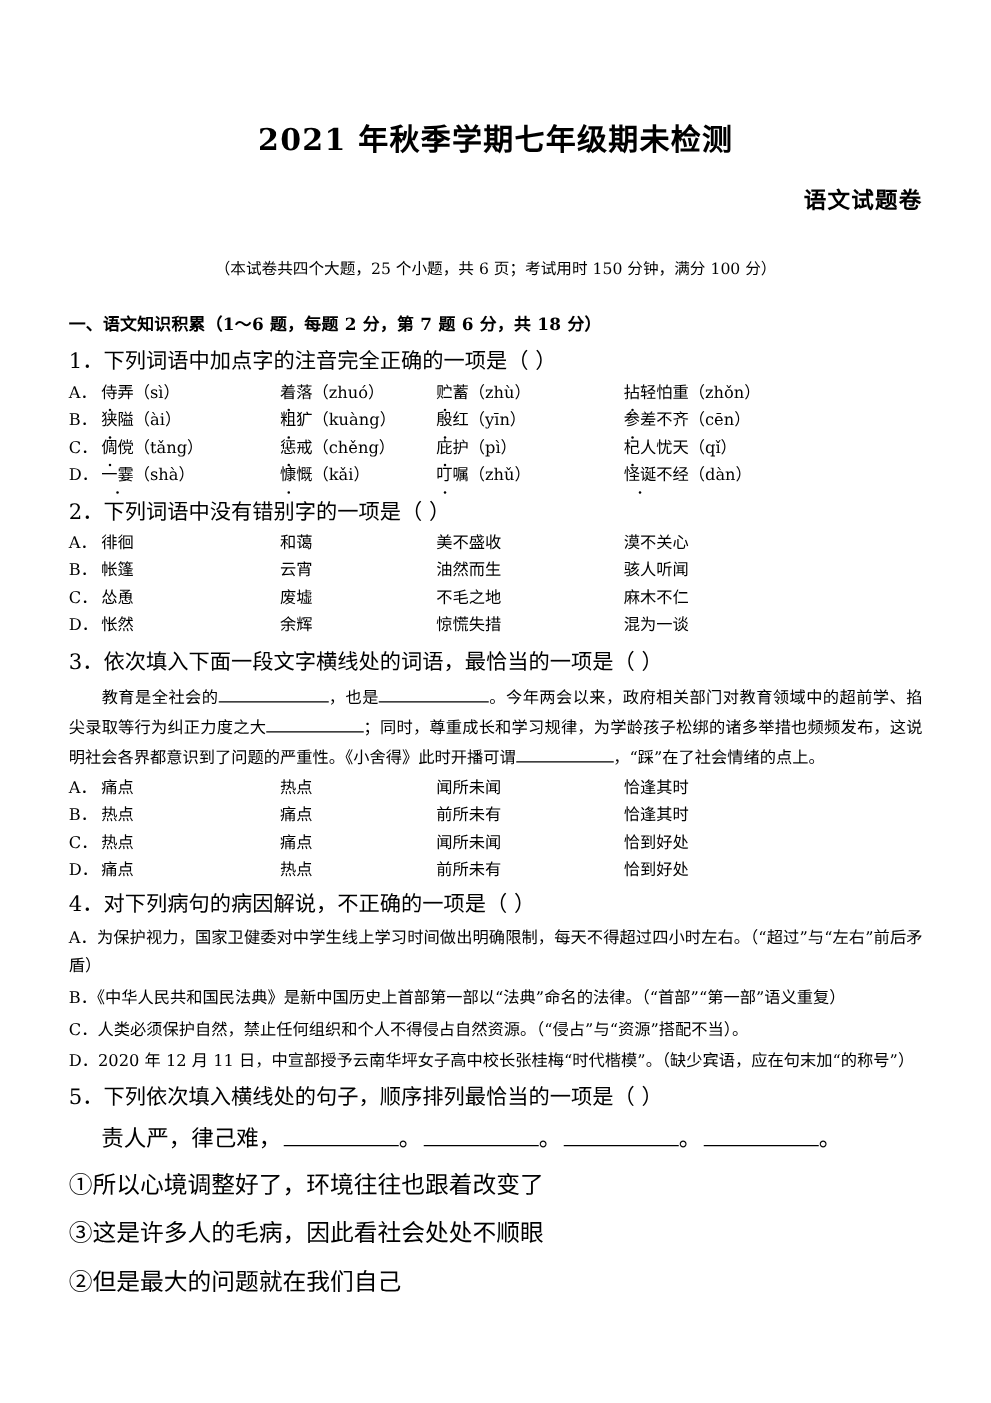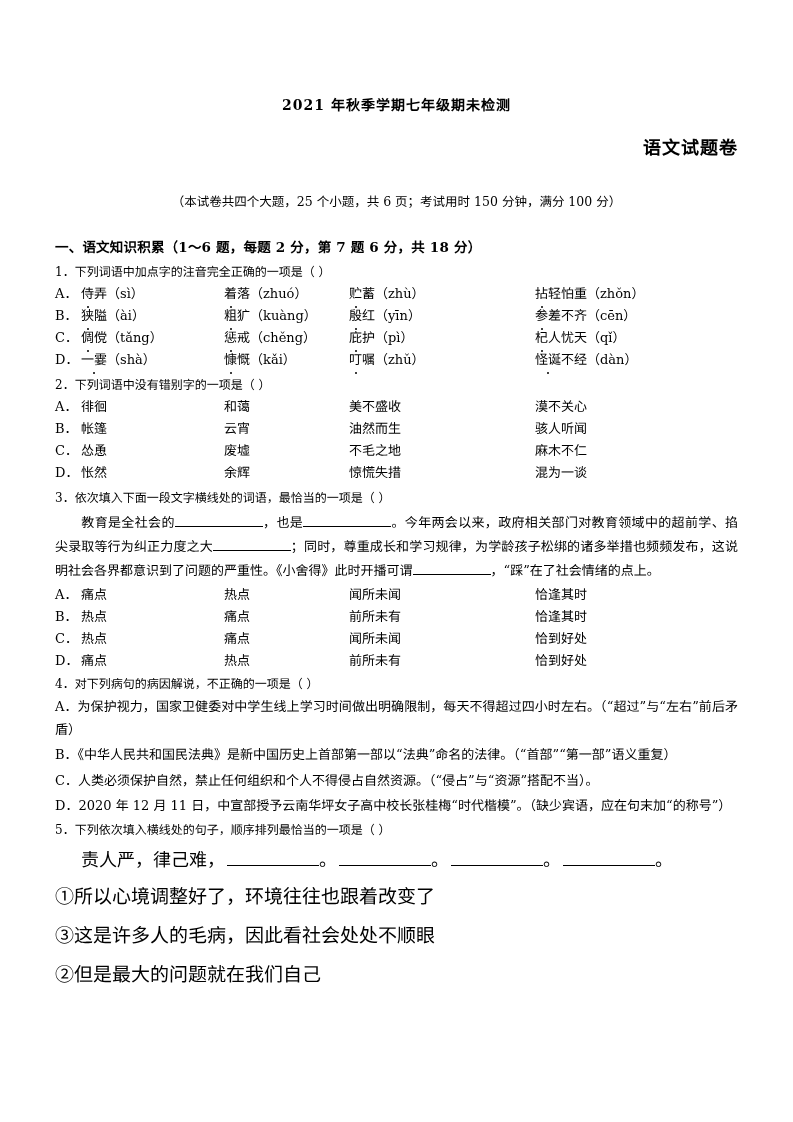--- a/index.html
+++ b/index.html
@@ -21,21 +21,21 @@
     left: 0; top: 0;
     width: 793px;
     height: 1122px;
     box-sizing: border-box;
     padding: 0 55px;
   }
 
   
   .doc-title {
     text-align: center;
-    font-size: 14px;
+    font-size: 24px;
     font-weight: bold;
     letter-spacing: 1px;
     margin: 0;
     padding-top: 96px;
     line-height: 1.3;
   }
   .doc-subtitle {
     text-align: right;
     font-size: 18px;
     font-weight: bold;
@@ -57,21 +57,21 @@
     font-size: 13.5px;
     font-weight: bold;
     margin: 0;
     padding-top: 14px;
     line-height: 1.45;
     letter-spacing: 0.2px;
   }
 
   
   .q-stem {
-    font-size: 12px;
+    font-size: 17px;
     line-height: 1.55;
     margin: 0;
     padding-top: 6px;
   }
   .q-stem.tight { padding-top: 4px; }
 
   
   .opt-row {
     display: flex;
     font-size: 13px;
@@ -82,21 +82,21 @@
   .opt-label {
     width: 26px;
     flex: 0 0 26px;
   }
   .opt-col {
     flex: 0 0 auto;
   }
   .opt-c1 { width: 143px; }
   .opt-c2 { width: 125px; }
   .opt-c3 { width: 150px; }
-  .opt-c4 { width: auto; margin-left: 36px; }
+  .opt-c4 { width: auto; }
 
   
   .dot {
     position: relative;
     display: inline-block;
   }
   .dot::after {
     content: "";
     position: absolute;
     left: 50%;

